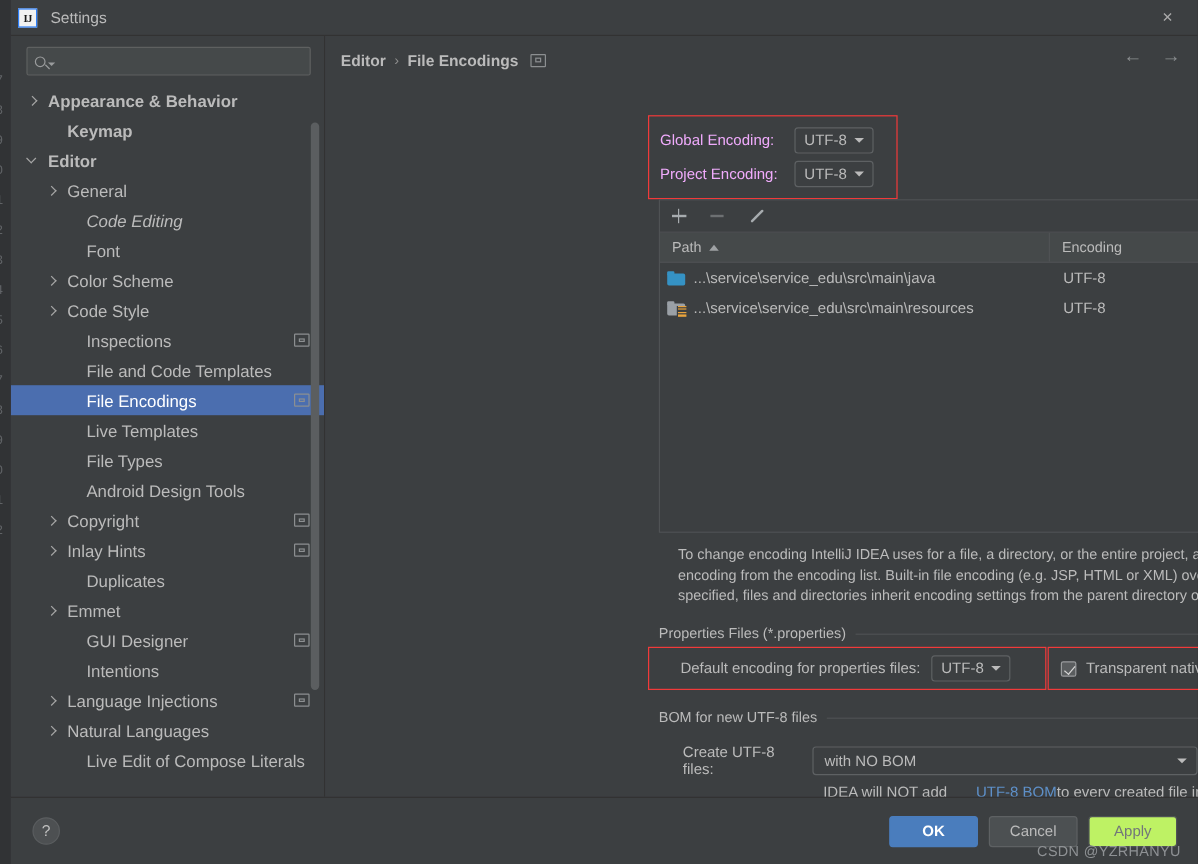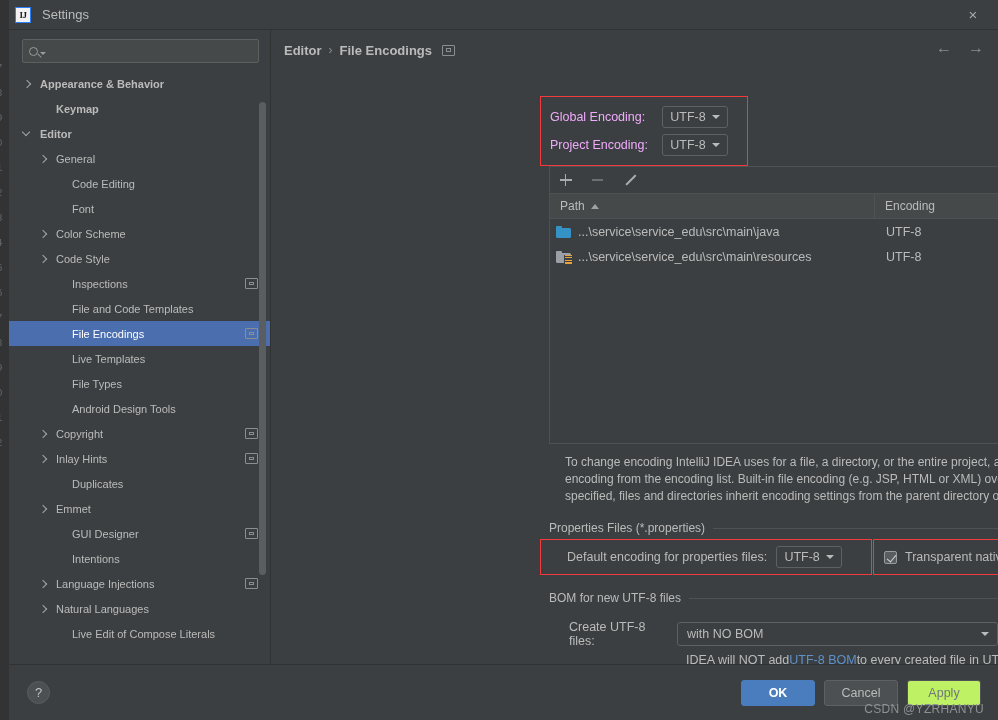--- a/index.html
+++ b/index.html
@@ -99,21 +99,21 @@
     color: #bbbbbb; font-size: 12px; font-family: "Liberation Sans", sans-serif;
     margin-left: 4px;
   }
   #tree {
     flex: 1; overflow: hidden; position: relative;
     padding-top: 1px;
   }
   .tree-row {
     height: 25px; display: flex; align-items: center;
     padding-left: 14px; padding-right: 12px;
-    font-size: 11px; color: #bbbbbb;
+    font-size: 14px; color: #bbbbbb;
     cursor: default; position: relative;
   }
   .tree-row.selected { background: #4b6eaf; color: #ffffff; }
   .tree-row.bold { font-weight: bold; }
   .tw {
     width: 14px; flex: none; display: flex; align-items: center;
     justify-content: flex-start;
   }
   .chev {
     width: 6px; height: 6px;
@@ -311,21 +311,21 @@
     display: flex; align-items: center;
     padding: 0 8px 0 9px; cursor: pointer;
   }
   #bom-combo .val { flex: 1; font-size: 12.5px; color: #bbbbbb; }
   #bom-note {
     position: absolute; left: 415px; top: 623px;
     font-size: 12.5px; color: #bbbbbb;
     display: flex; align-items: center; gap: 0px;
     white-space: nowrap;
   }
-  .link { color: #5e90c9; }
+  .link { color: #5e90c9; padding-left: 24px; }
   
   #footer {
     height: 56px; min-height: 56px;
     background: #3c3f41;
     border-top: 1px solid #323232;
     display: flex; align-items: center;
     padding: 0 17px 0 18px;
     position: relative;
   }
   #help-btn {
@@ -410,21 +410,21 @@
               <span class="chev down"></span>
             </span>
             <span class="tree-label">Editor</span>
           </div>
           <div class="tree-row" style="padding-left: 30px;">
             <span class="tw">
               <span class="chev right"></span>
             </span>
             <span class="tree-label">General</span>
           </div>
-          <div class="tree-row" style="padding-left: 46px;">
+          <div class="tree-row" style="padding-left: 46px; font-style: italic;">
             <span class="tw"></span>
             <span class="tree-label">Code Editing</span>
           </div>
           <div class="tree-row" style="padding-left: 46px;">
             <span class="tw"></span>
             <span class="tree-label">Font</span>
           </div>
           <div class="tree-row" style="padding-left: 30px;">
             <span class="tw">
               <span class="chev right"></span>

